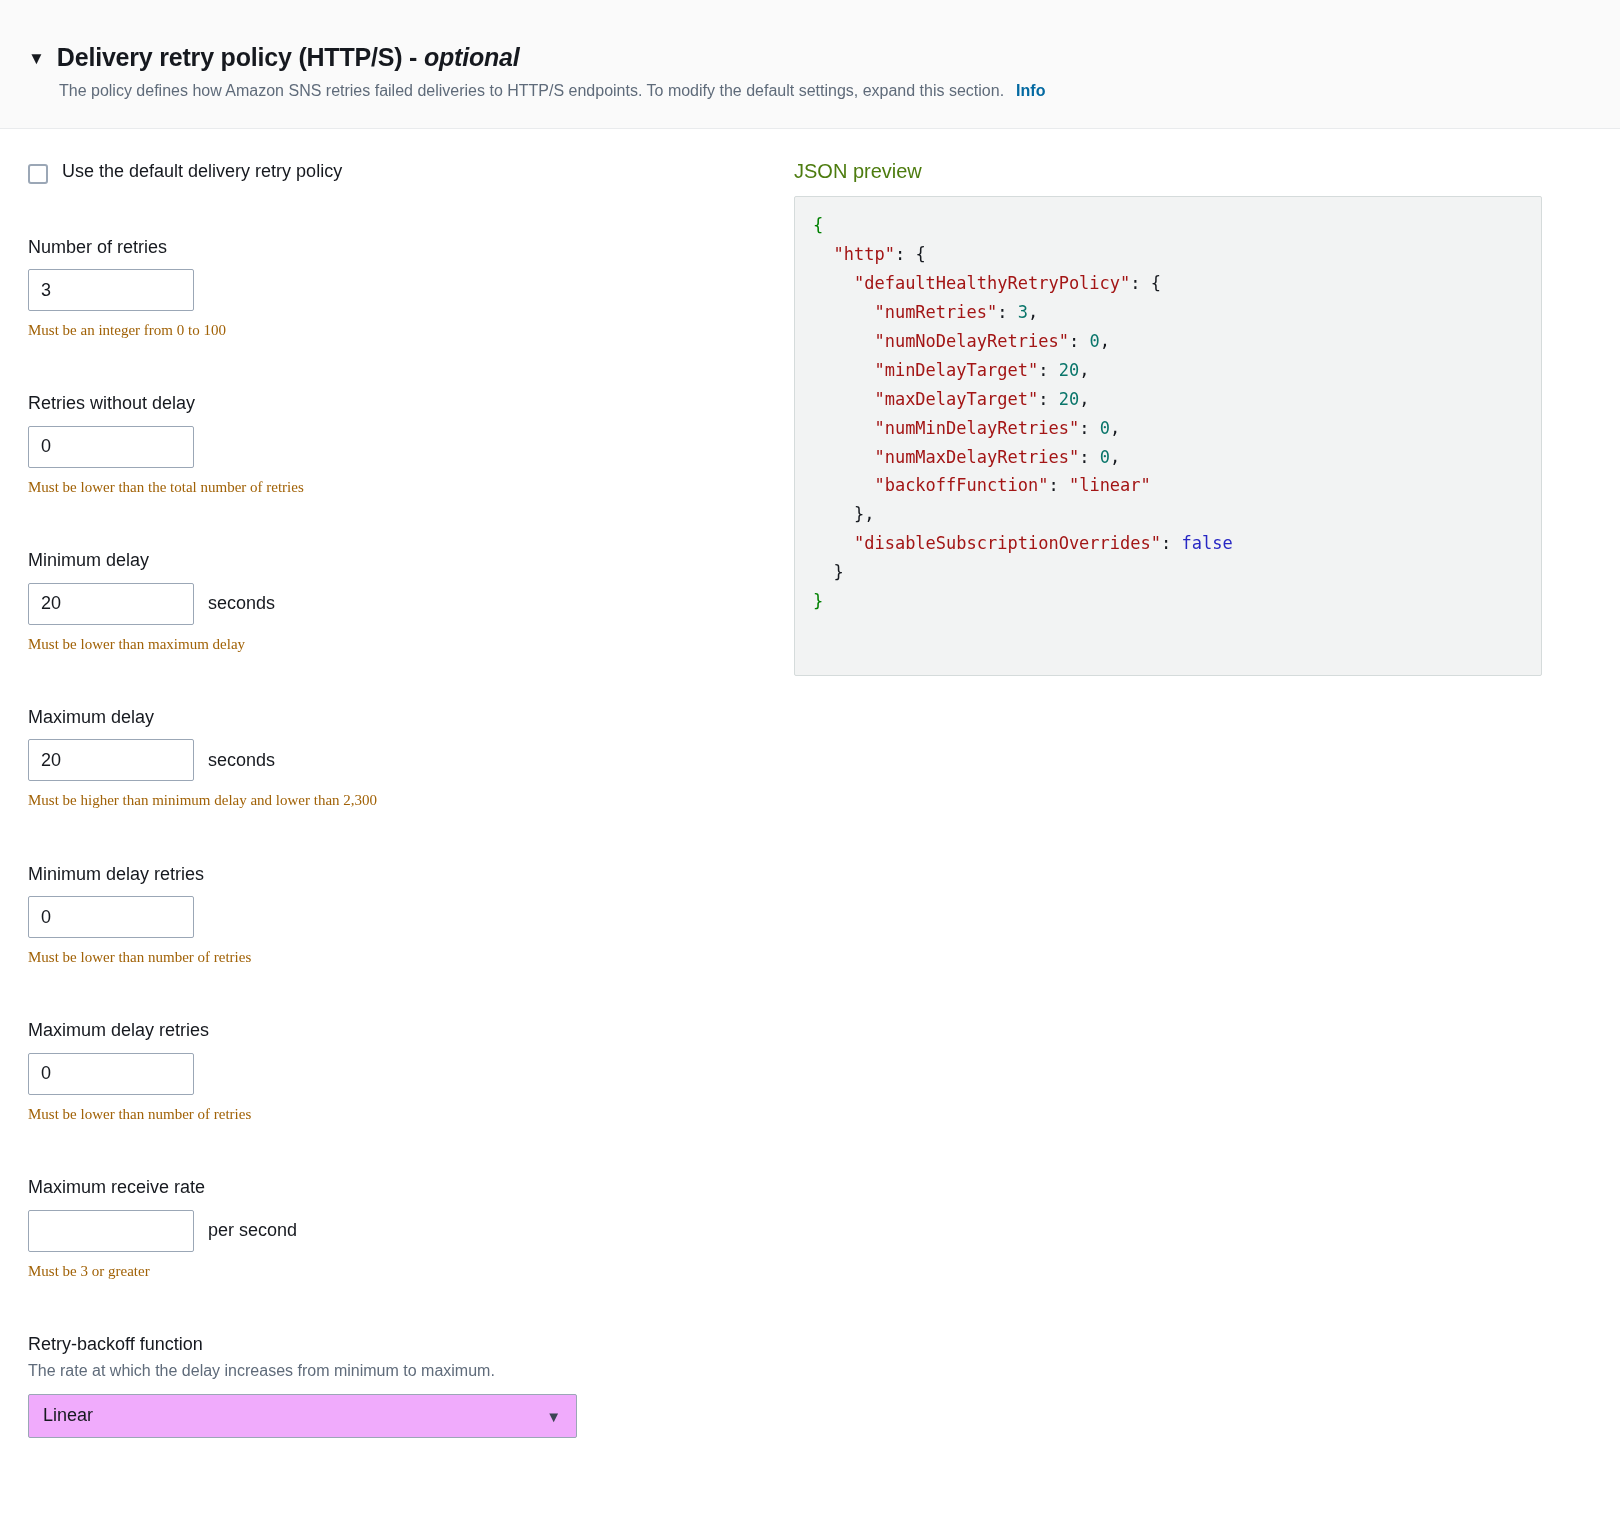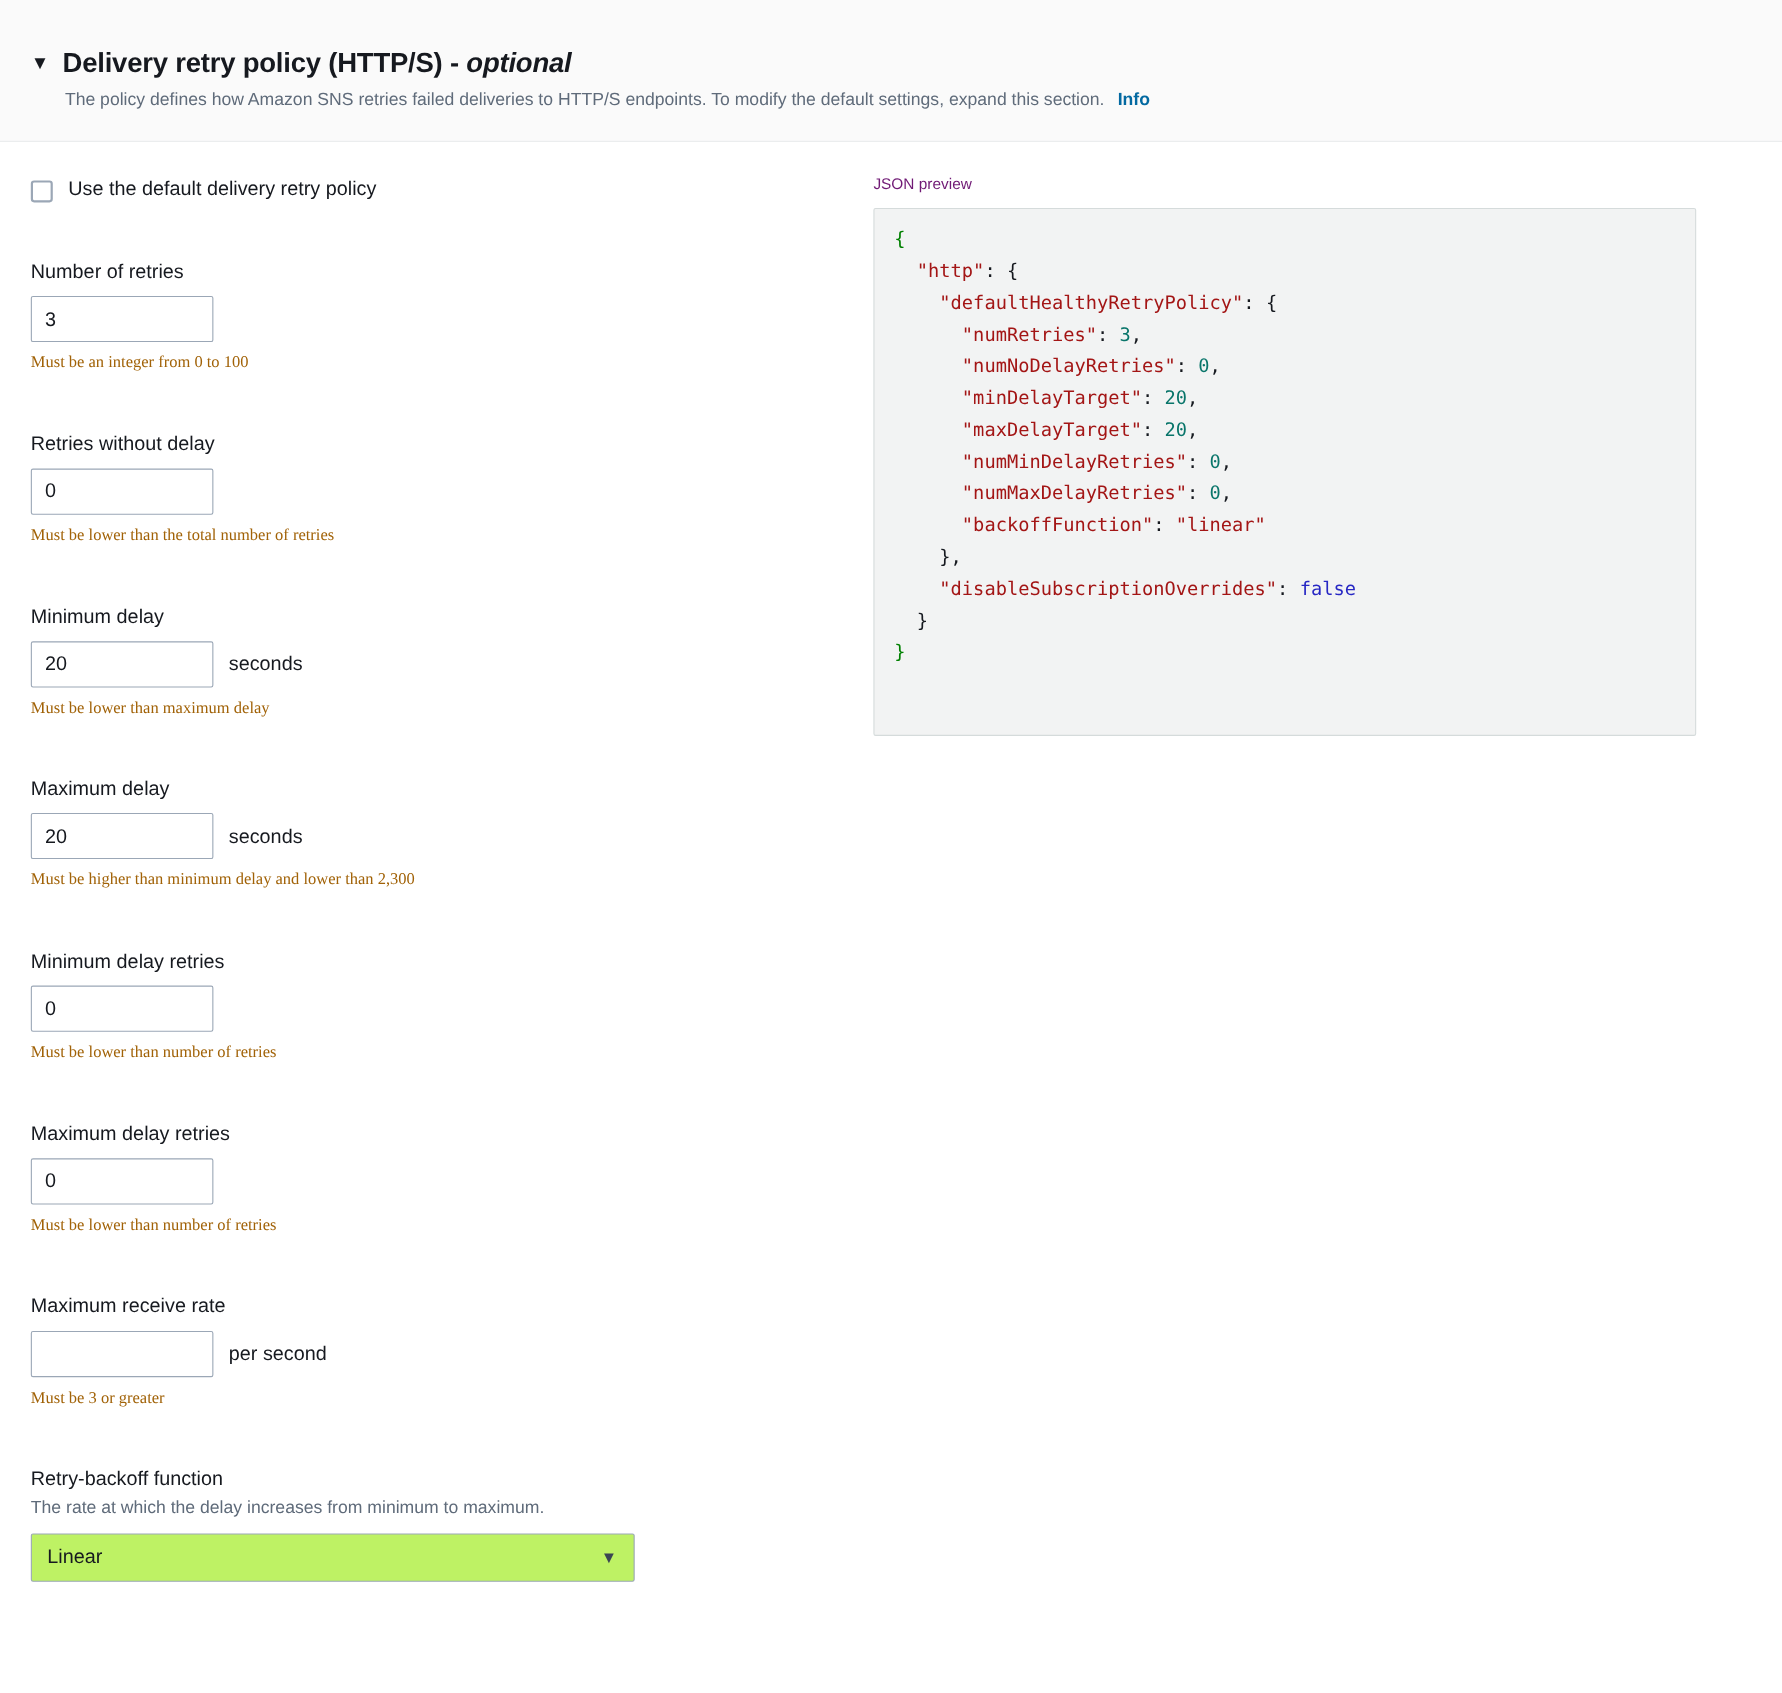--- a/index.html
+++ b/index.html
@@ -153,41 +153,41 @@
   .select-wrap {
     position: relative;
     width: 549px;
     height: 44px;
   }
   .select-box {
     width: 100%;
     height: 100%;
     border: 1px solid #9ba7b6;
     border-radius: 2px;
-    background: #bef264;
+    background: #f0abfc;
     display: flex;
     align-items: center;
     padding: 0 14px;
     font-size: 18px;
     color: #16191f;
   }
   .select-caret {
     position: absolute;
     right: 16px;
     top: 50%;
     transform: translateY(-50%);
     font-size: 15px;
     color: #3b4553;
     line-height: 1;
   }
 
   
   .json-label {
-    font-size: 14px;
-    color: #701a75;
+    font-size: 20px;
+    color: #4d7c0f;
     margin-bottom: 12px;
     line-height: 1.25;
   }
   .json-panel {
     width: 748px;
     height: 480px;
     background: #f2f3f3;
     border: 1px solid #d5dbdb;
     border-radius: 2px;
     padding: 14px 18px;

